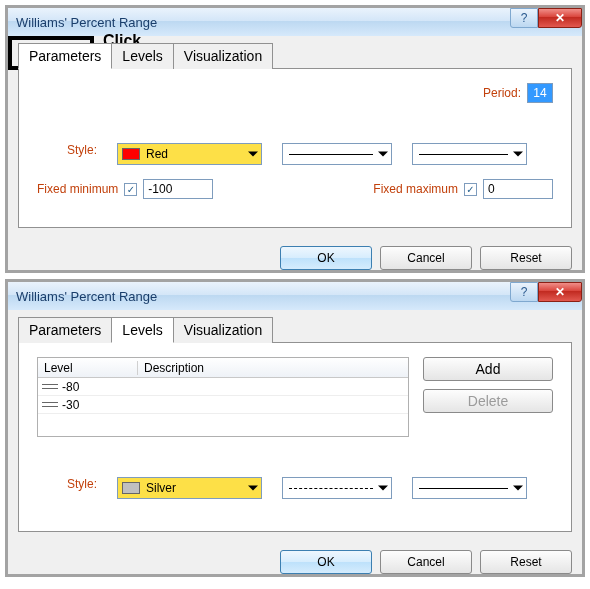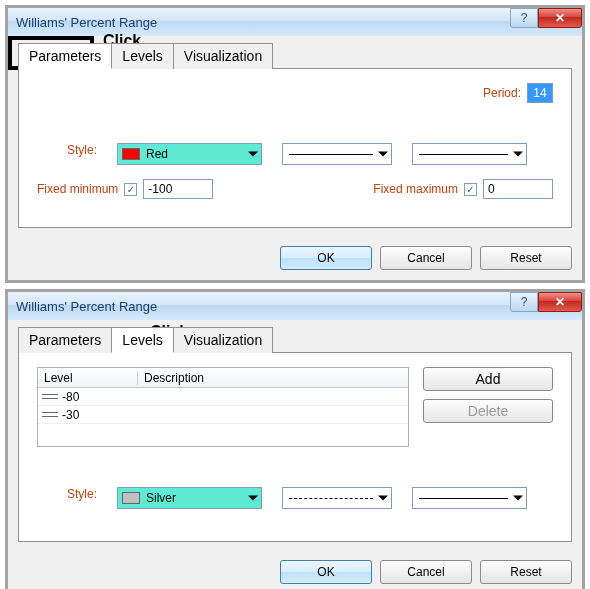--- a/index.html
+++ b/index.html
@@ -90,21 +90,21 @@
     text-align: center;
     background: #3399ff;
     color: #fff;
     font-size: 12px;
     margin-left: 6px;
   }
   .style-row { display: flex; align-items: flex-start; gap: 20px; margin-bottom: 14px; }
   .color-combo {
     width: 145px; height: 22px;
     border: 1px solid #7e9cbd;
-    background: #5eead4;
+    background: #fde047;
     display: flex; align-items: center;
     padding: 0 4px;
     position: relative;
   }
   .color-swatch { width: 18px; height: 12px; border: 1px solid #666; margin-right: 6px; }
   .combo-arrow {
     position: absolute; right: 3px; top: 50%;
     transform: translateY(-50%);
     width: 0; height: 0;
     border-left: 5px solid transparent;
@@ -136,21 +136,21 @@
     background: #fff;
     display: inline-flex;
     align-items: center; justify-content: center;
     color: #28628f;
     font-size: 10px;
   }
   .button-row {
     display: flex;
     justify-content: flex-end;
     gap: 8px;
-    padding: 8px 10px 10px 0;
+    padding: 8px 10px 0 0;
   }
   .dlg-button {
     width: 92px; height: 24px;
     background: linear-gradient(to bottom, #fdfdfd, #e5e5e5);
     border: 1px solid #8a8a8a;
     border-radius: 3px;
     font-size: 12px;
     display: flex;
     align-items: center; justify-content: center;
   }

